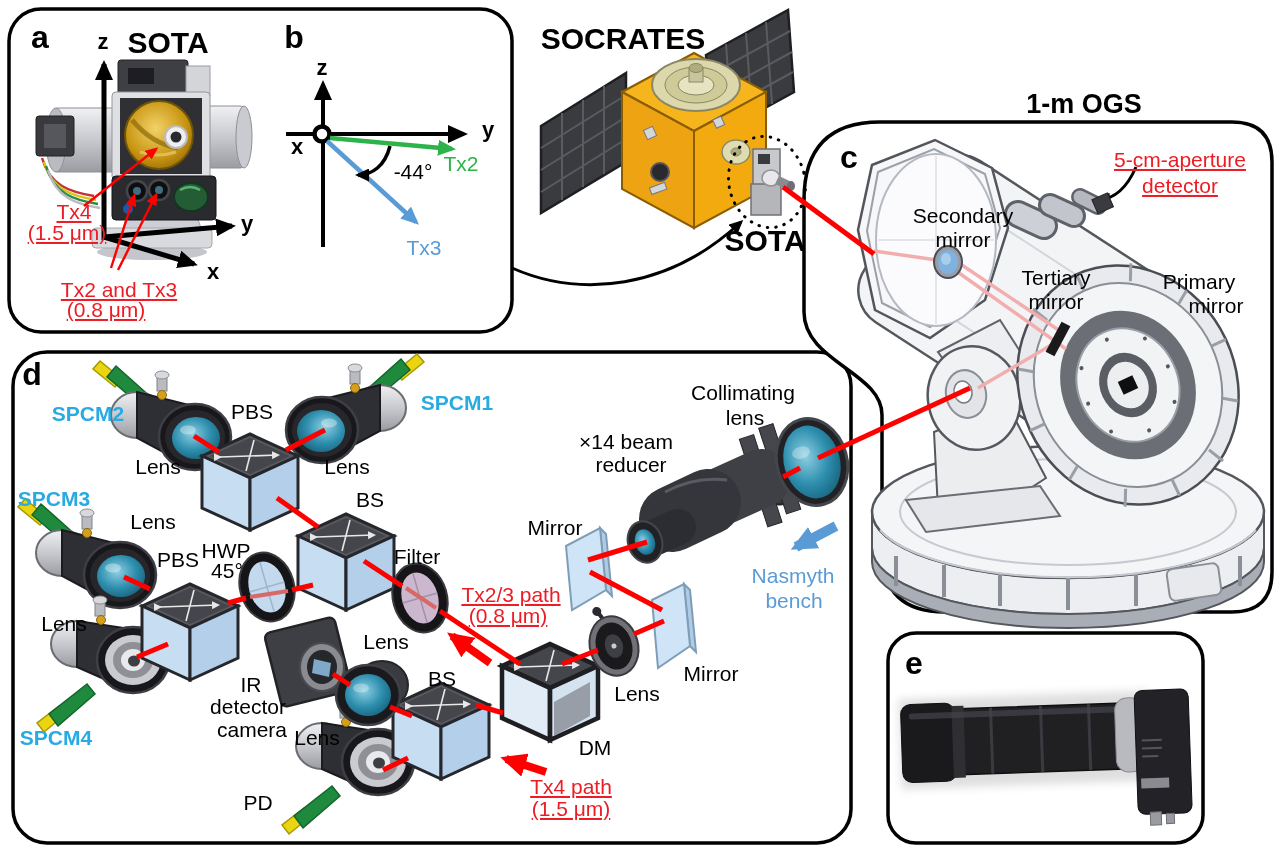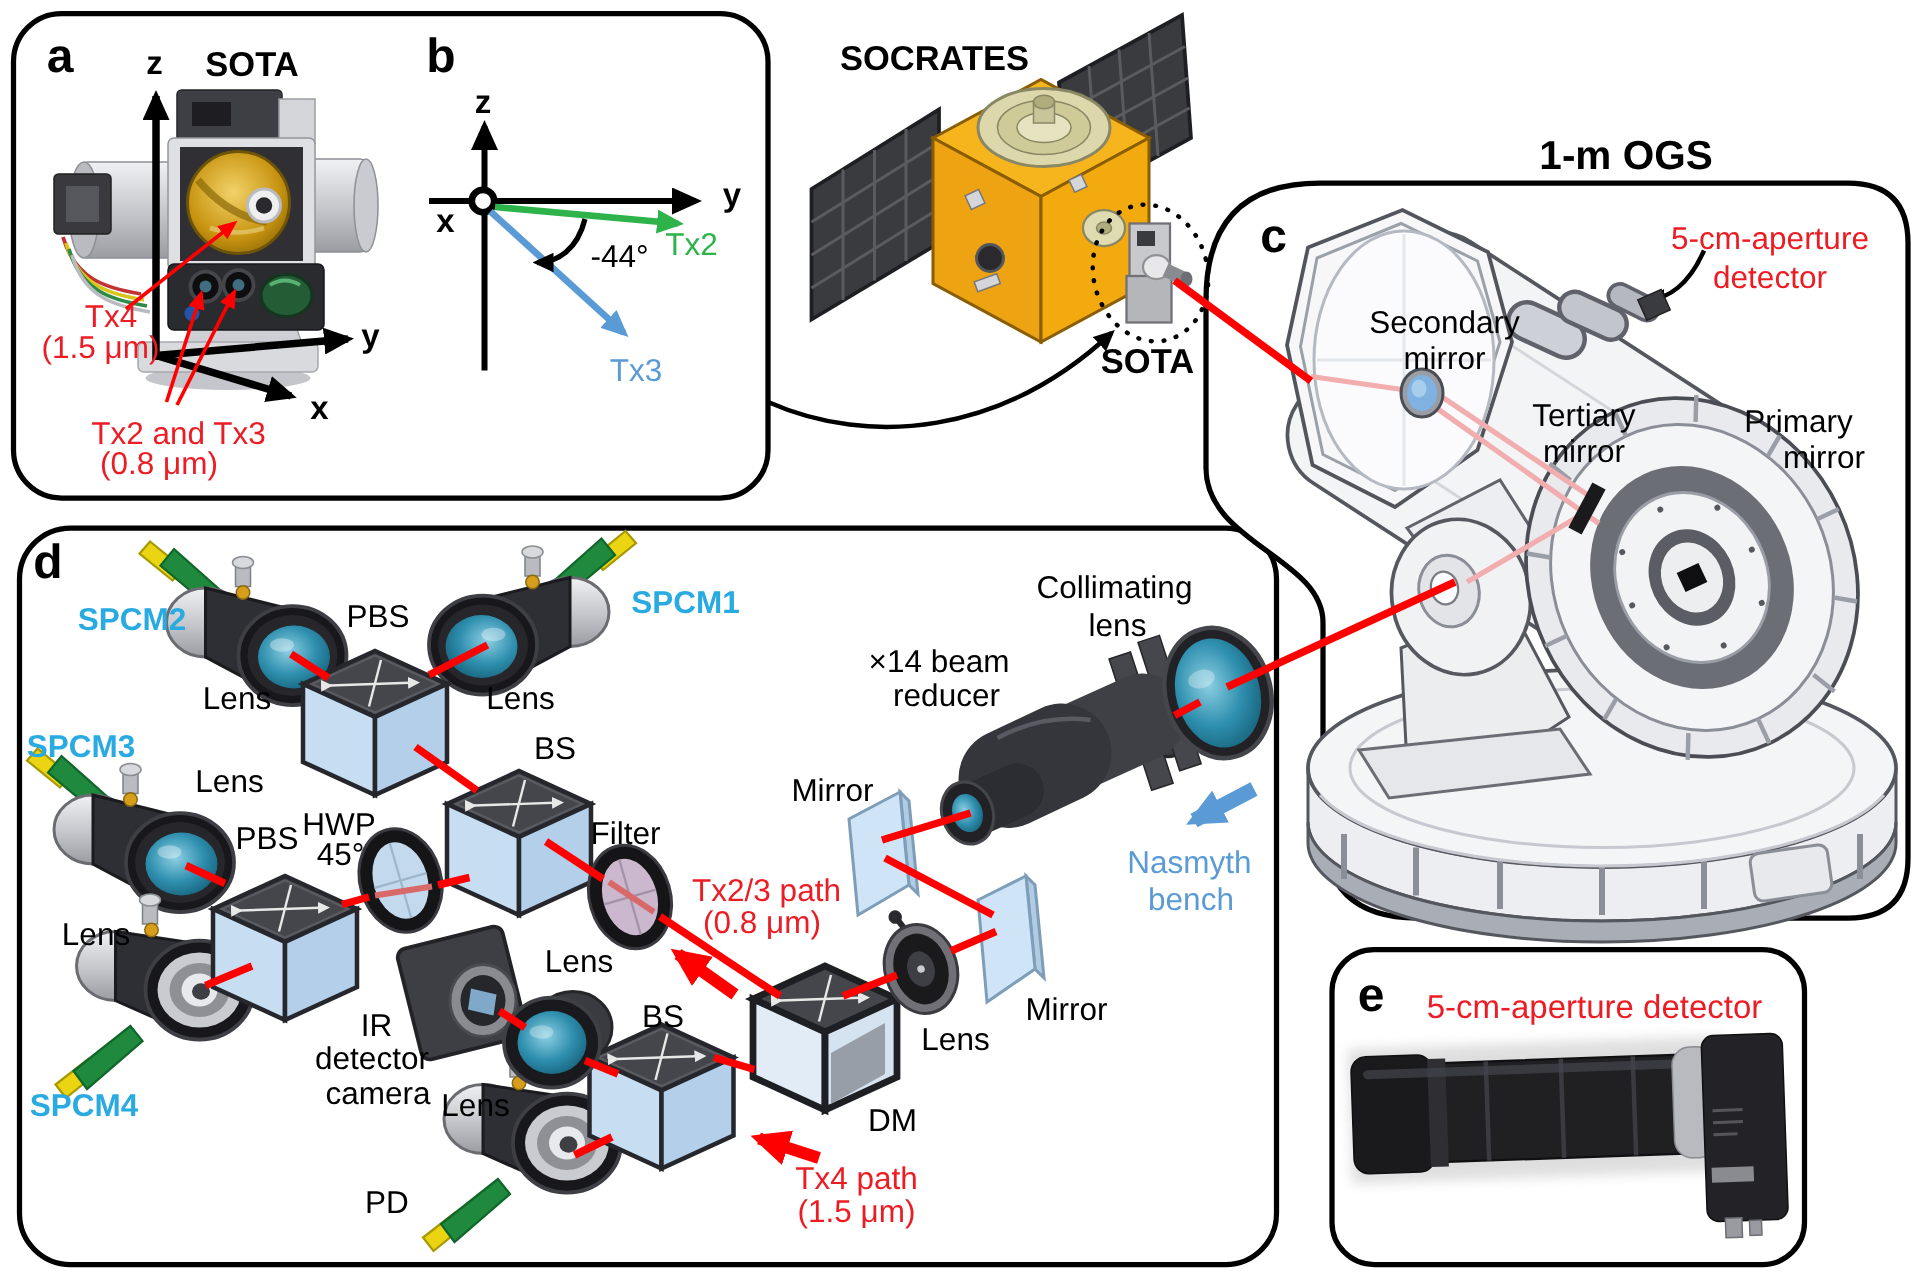--- a/index.html
+++ b/index.html
@@ -3,23 +3,23 @@
 <meta charset="utf-8">
 <style>
   html,body{margin:0;padding:0;background:#ffffff;}
   #stage{position:relative;width:1280px;height:853px;background:#ffffff;overflow:hidden;
          font-family:"Liberation Sans",sans-serif;}
   #art{position:absolute;left:0;top:0;}
   .lbl{position:absolute;transform:translate(-50%,-50%);font-size:21px;line-height:1.05;
        color:#000;white-space:nowrap;text-align:center;}
   .b{font-weight:bold;}
   .panel-letter{font-size:32px;font-weight:bold;}
-  .title{font-size:23px;font-weight:bold;}
+  .title{font-size:30px;font-weight:bold;}
   .ogs-title{font-size:27px;font-weight:bold;}
-  .red{color:#EC1C24;}
+  .red{color:#EC1C24;text-decoration:underline;}
   .cyan{color:#29ABE2;font-weight:bold;}
   .blue{color:#5B9BD5;}
   .green{color:#2DB34A;}
   .cap22{font-size:22px;}
 </style>
 </head>
 <body>
 
 <div id="stage">
 <svg id="art" width="1280" height="853" viewBox="0 0 1280 853" xmlns="http://www.w3.org/2000/svg">
@@ -482,14 +482,13 @@
 <div class="lbl" style="left:631px;top:465px">reducer</div>
 <div class="lbl" style="left:743px;top:393px">Collimating</div>
 <div class="lbl" style="left:745px;top:418px">lens</div>
 <div class="lbl blue" style="left:793px;top:576px">Nasmyth</div>
 <div class="lbl blue" style="left:794px;top:601px">bench</div>
 <div class="lbl red" style="left:511px;top:595px">Tx2/3 path</div>
 <div class="lbl red" style="left:508px;top:616px">(0.8 μm)</div>
 <div class="lbl red" style="left:571px;top:787px">Tx4 path</div>
 <div class="lbl red" style="left:571px;top:809px">(1.5 μm)</div>
 
-<div class="lbl red cap22" style="left:1063px;top:671px">5-cm-aperture detector</div>
 </div>
 
 </body></html>

